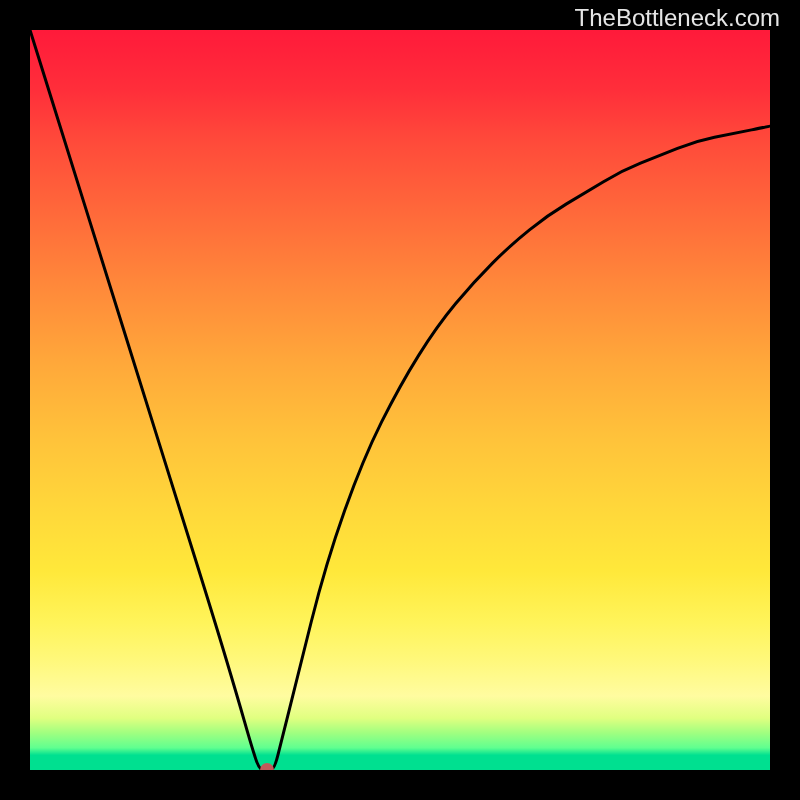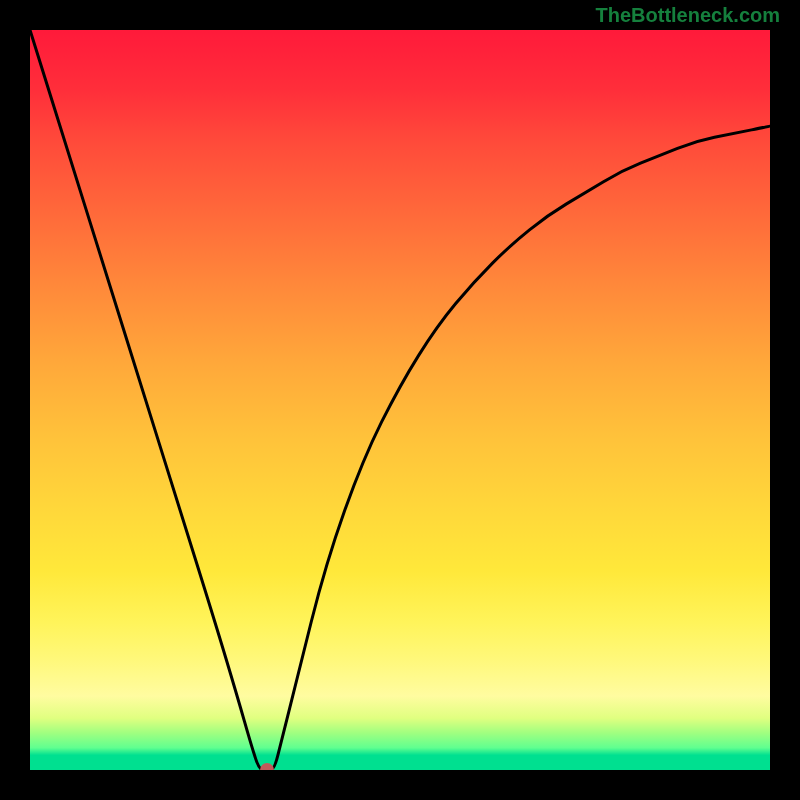--- a/index.html
+++ b/index.html
@@ -8,23 +8,23 @@
     width: 800px;
     height: 800px;
     background: #000;
     position: relative;
     font-family: Arial, sans-serif;
   }
   .watermark {
     position: absolute;
     top: 4px;
     right: 20px;
-    color: #15803d;
-    font-size: 20px;
-    font-weight: 700;
+    color: #e5e5e5;
+    font-size: 24px;
+    font-weight: 400;
     z-index: 10;
   }
   .plot-area {
     position: absolute;
     left: 30px;
     top: 30px;
     width: 740px;
     height: 740px;
     overflow: hidden;
   }

